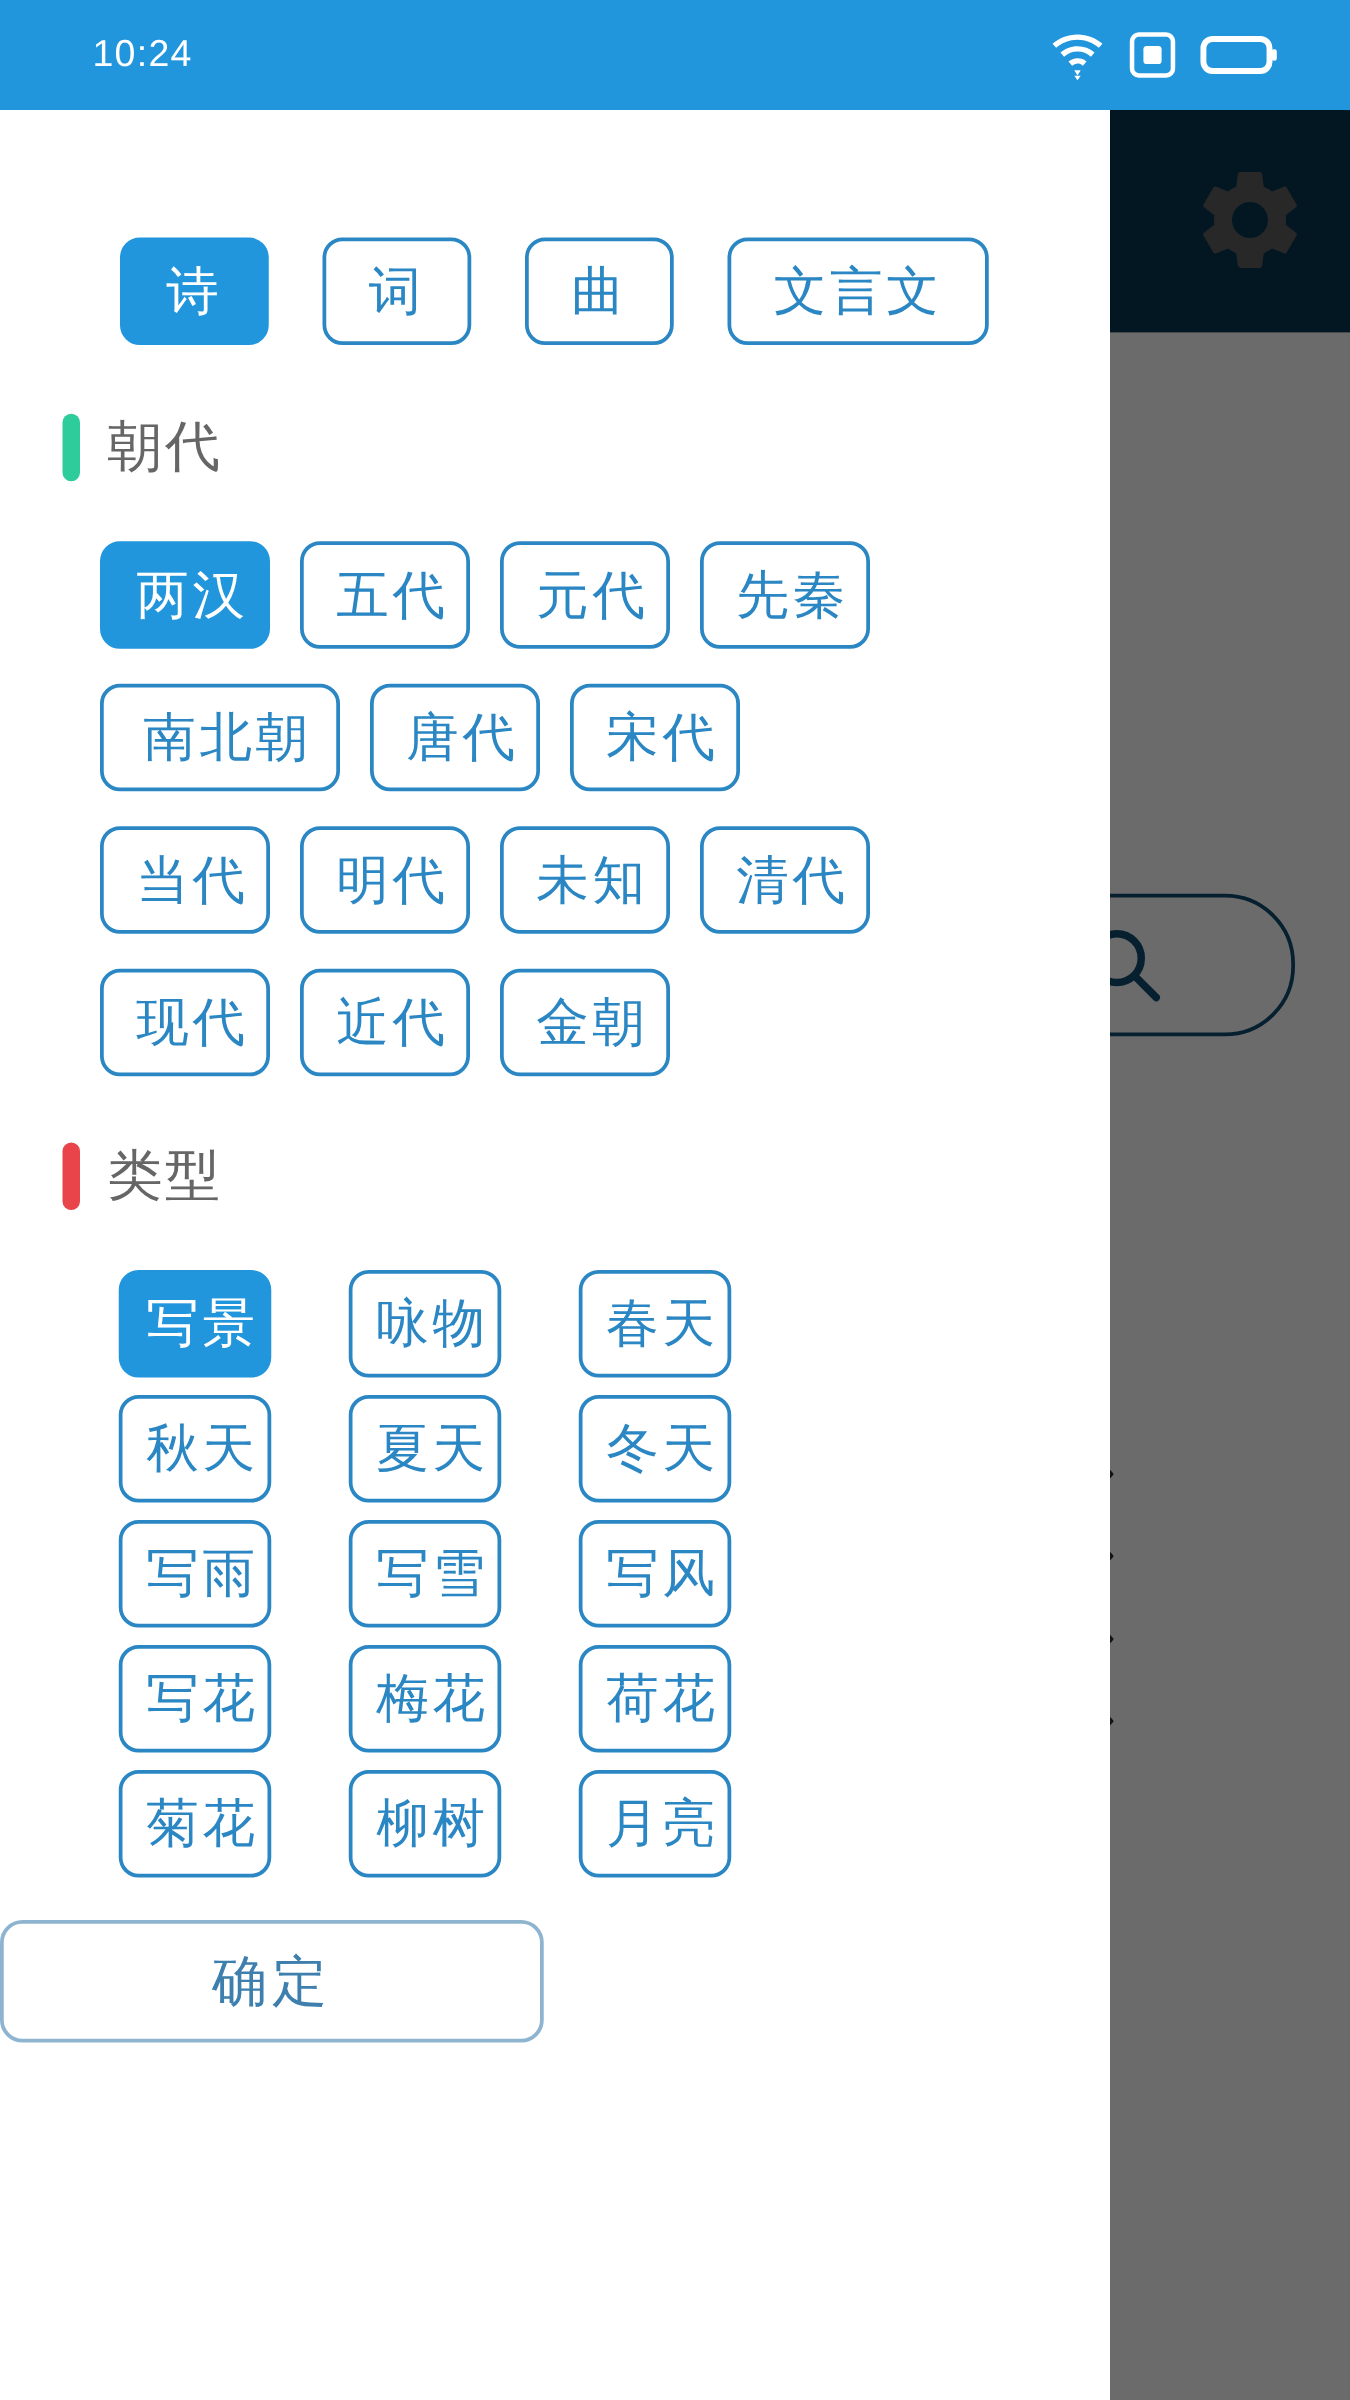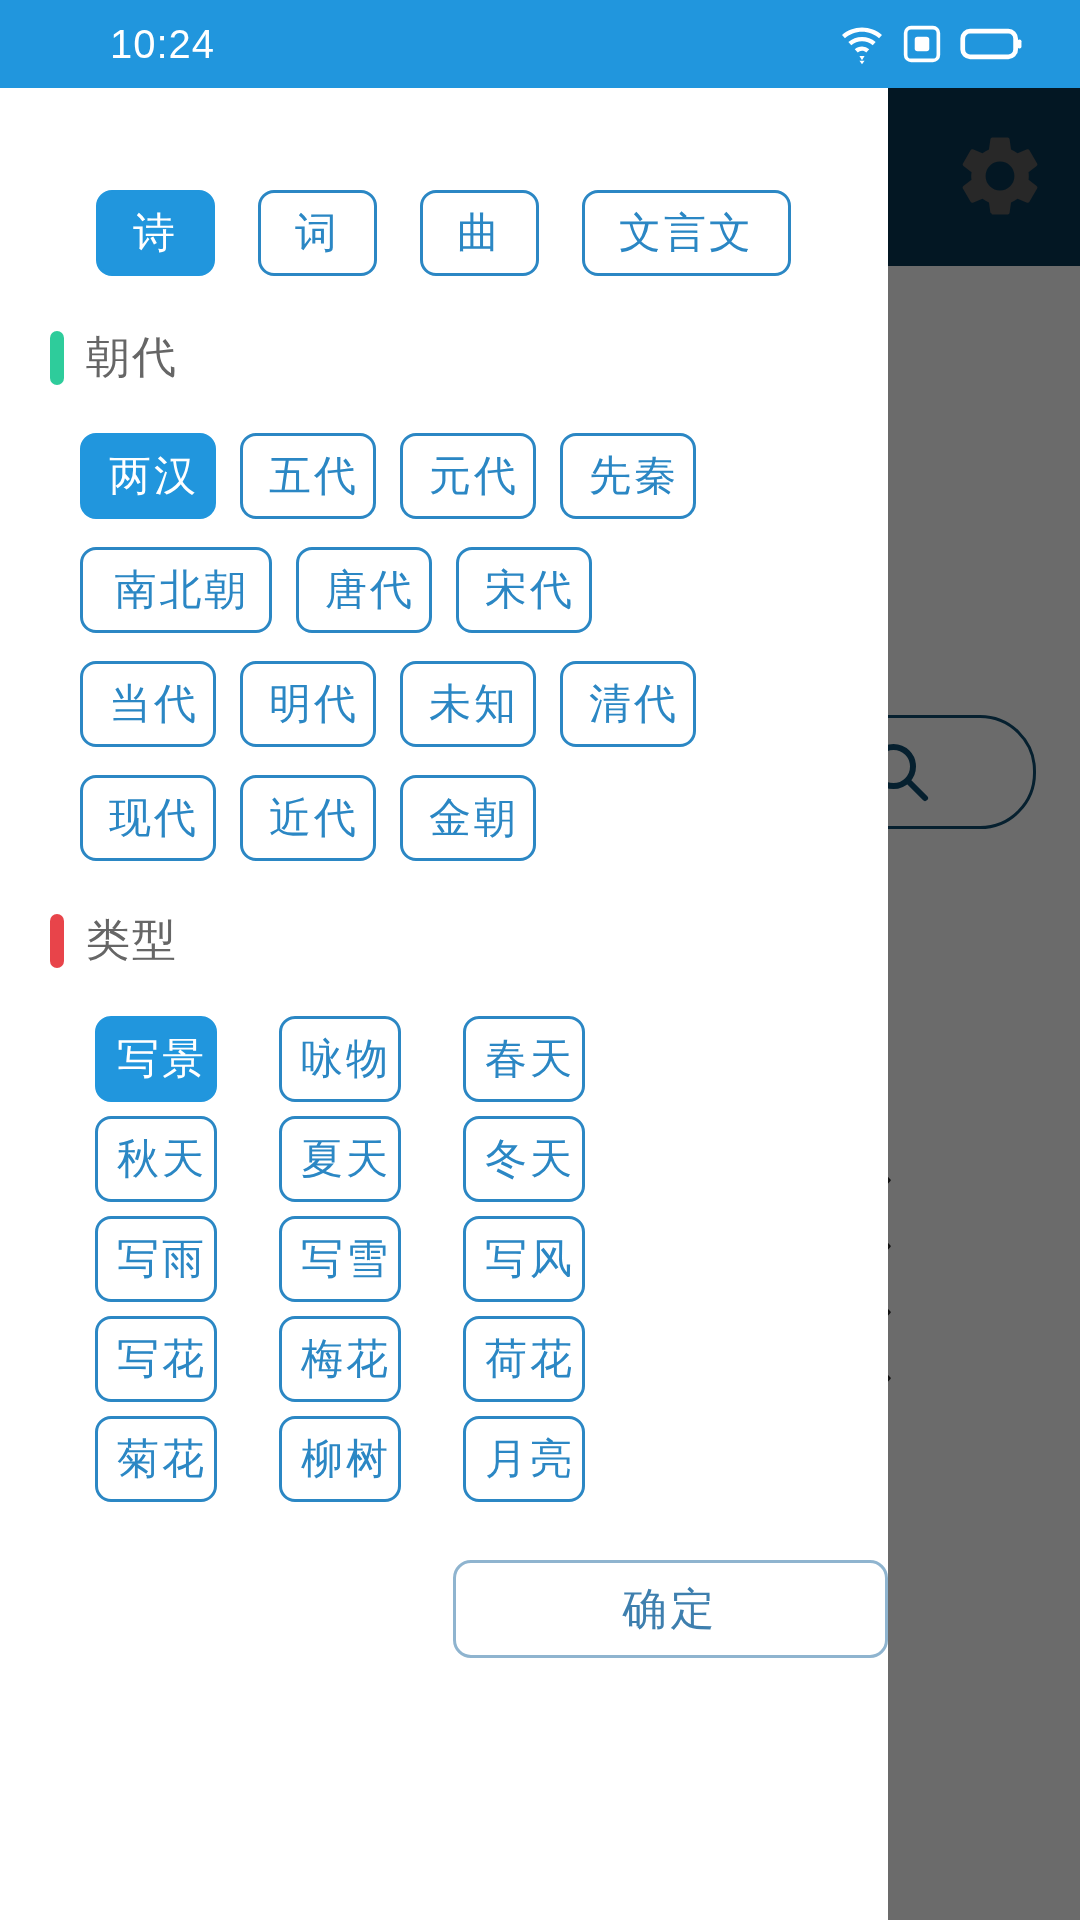--- a/index.html
+++ b/index.html
@@ -41,21 +41,21 @@
   
   .scrim{position:absolute;left:888px;top:88px;width:192px;height:1832px;background:rgba(0,0,0,0.58);}
   .scrim-top{position:absolute;left:888px;top:88px;width:192px;height:178px;background:rgba(0,0,0,0.30);}
 
   
   .statusbar{
     position:absolute;left:0;top:0;width:1080px;height:88px;
     background:#2196dd;display:flex;align-items:center;
   }
   .status-time{
-    margin-left:110px;color:#ffffff;font-size:40px;letter-spacing:1px;
+    margin-left:74px;color:#ffffff;font-size:30px;letter-spacing:1px;
     font-family:"Liberation Sans",sans-serif;
   }
   .status-icons{margin-left:auto;margin-right:58px;display:flex;align-items:center;gap:18px;}
   .status-icons svg{display:block;}
 
   
   .drawer{
     position:absolute;left:0;top:88px;width:888px;height:1832px;
     background:#ffffff;overflow:hidden;
   }
@@ -87,21 +87,21 @@
 
   
   .grid-dynasty{margin-left:80px;margin-top:46px;width:740px;}
   .grid-dynasty .chip{width:136px;margin-right:24px;margin-bottom:28px;}
   .grid-dynasty .chip.wide{width:192px;}
 
   
   .grid-type{margin-left:95px;margin-top:46px;width:620px;}
   .grid-type .chip{width:122px;margin-right:62px;margin-bottom:14px;}
 
-  .confirm-wrap{margin-top:44px;display:flex;justify-content:flex-end;padding-left:36px;}
+  .confirm-wrap{margin-top:20px;display:flex;justify-content:flex-start;}
   .confirm-btn{
     box-sizing:border-box;
     width:435px;height:98px;
     border:3px solid #8fb4cf;border-radius:18px;background:#ffffff;
     color:#3e7fae;font-size:44px;letter-spacing:4px;
     display:flex;align-items:center;justify-content:center;
   }
 </style>
 </head>
 <body>

